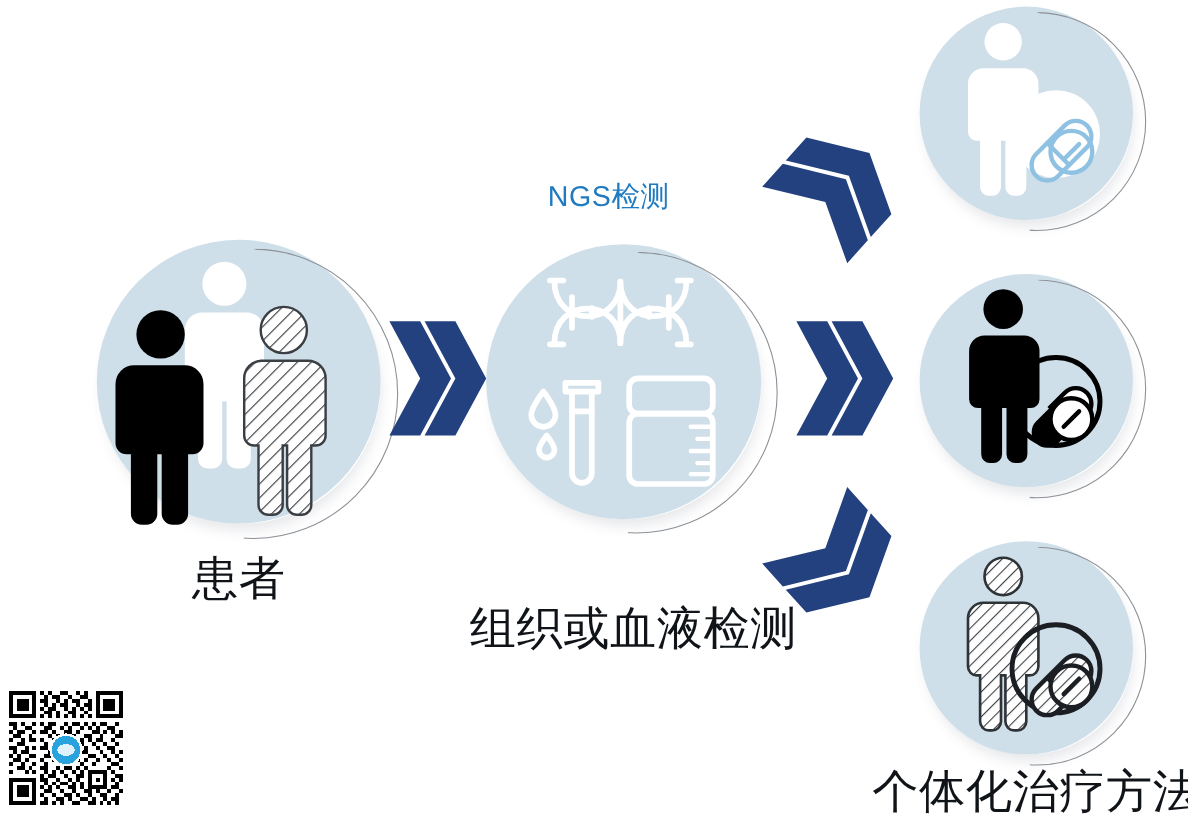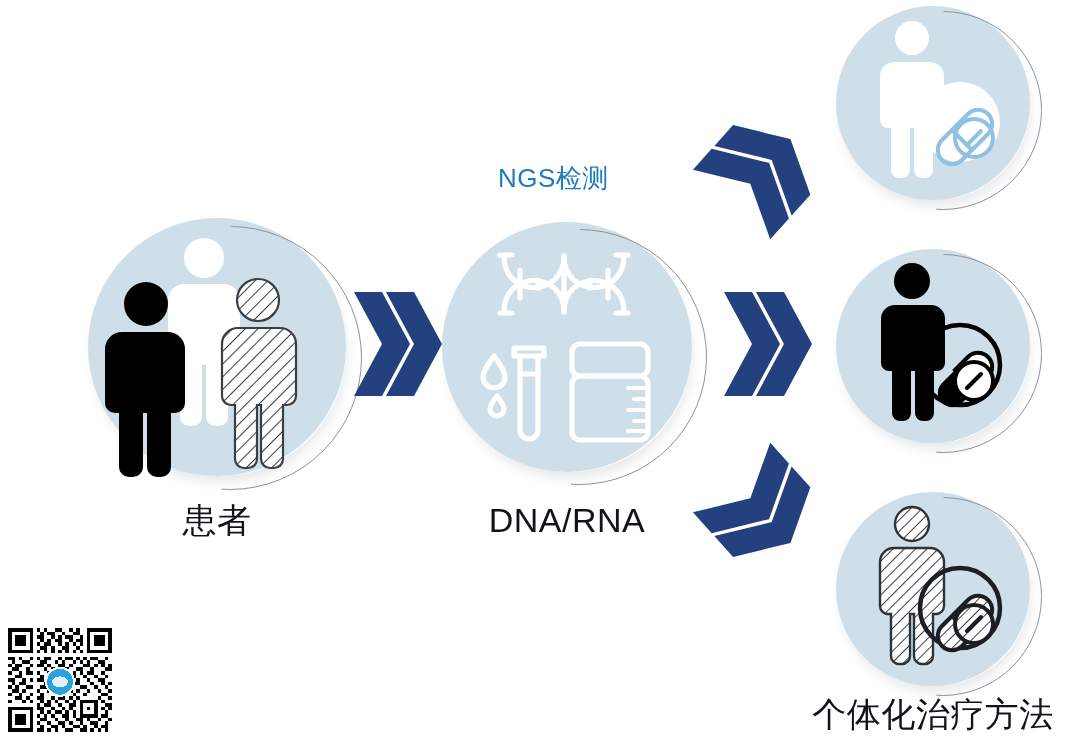--- a/index.html
+++ b/index.html
@@ -24,21 +24,21 @@
   .shadowring{
     position:absolute;border-radius:50%;
     box-shadow:0 6px 12px rgba(60,70,90,.13);
     pointer-events:none;
   }
   .node svg{position:absolute;left:0;top:0;width:100%;height:100%;overflow:visible;}
 
   
   .caption{
     position:absolute;color:#101418;white-space:nowrap;
-    font-size:34px;line-height:1.22;letter-spacing:.5px;
+    font-size:42px;line-height:1.22;letter-spacing:.5px;
   }
   .caption.center{text-align:center;}
   .ngs{
     position:absolute;color:#1f7ac0;white-space:nowrap;
     font-size:26px;letter-spacing:.5px;
   }
 
   
   .chev{position:absolute;}
   .chev svg{display:block;overflow:visible;}
@@ -134,21 +134,21 @@
             <line x1="192" y1="199" x2="204" y2="199"></line>
             <line x1="186" y1="209" x2="204" y2="209"></line>
           </g>
         </g>
       </g>
     </svg>
   </div>
 
   <div class="ngs" style="left:498px;top:161px;">NGS检测</div>
 
-  <div class="caption center" style="left:437px;top:500px;width:260px;">DNA/RNA</div>
+  <div class="caption center" style="left:427px;top:545px;width:280px;">组织或血液检测</div>
 
   <div class="chev" style="left:716px;top:118px;transform:rotate(-48deg);transform-origin:50% 50%;">
     <svg width="86" height="112" viewBox="0 0 86 112">
       <path d="M2 4 L30 4 L58 56 L30 108 L2 108 L30 56 Z" fill="#23417f"></path>
       <path d="M34 4 L62 4 L90 56 L62 108 L34 108 L62 56 Z" fill="#23417f"></path>
     </svg>
   </div>
 
   <div class="chev" style="left:722px;top:288px;">
     <svg width="86" height="112" viewBox="0 0 86 112">

